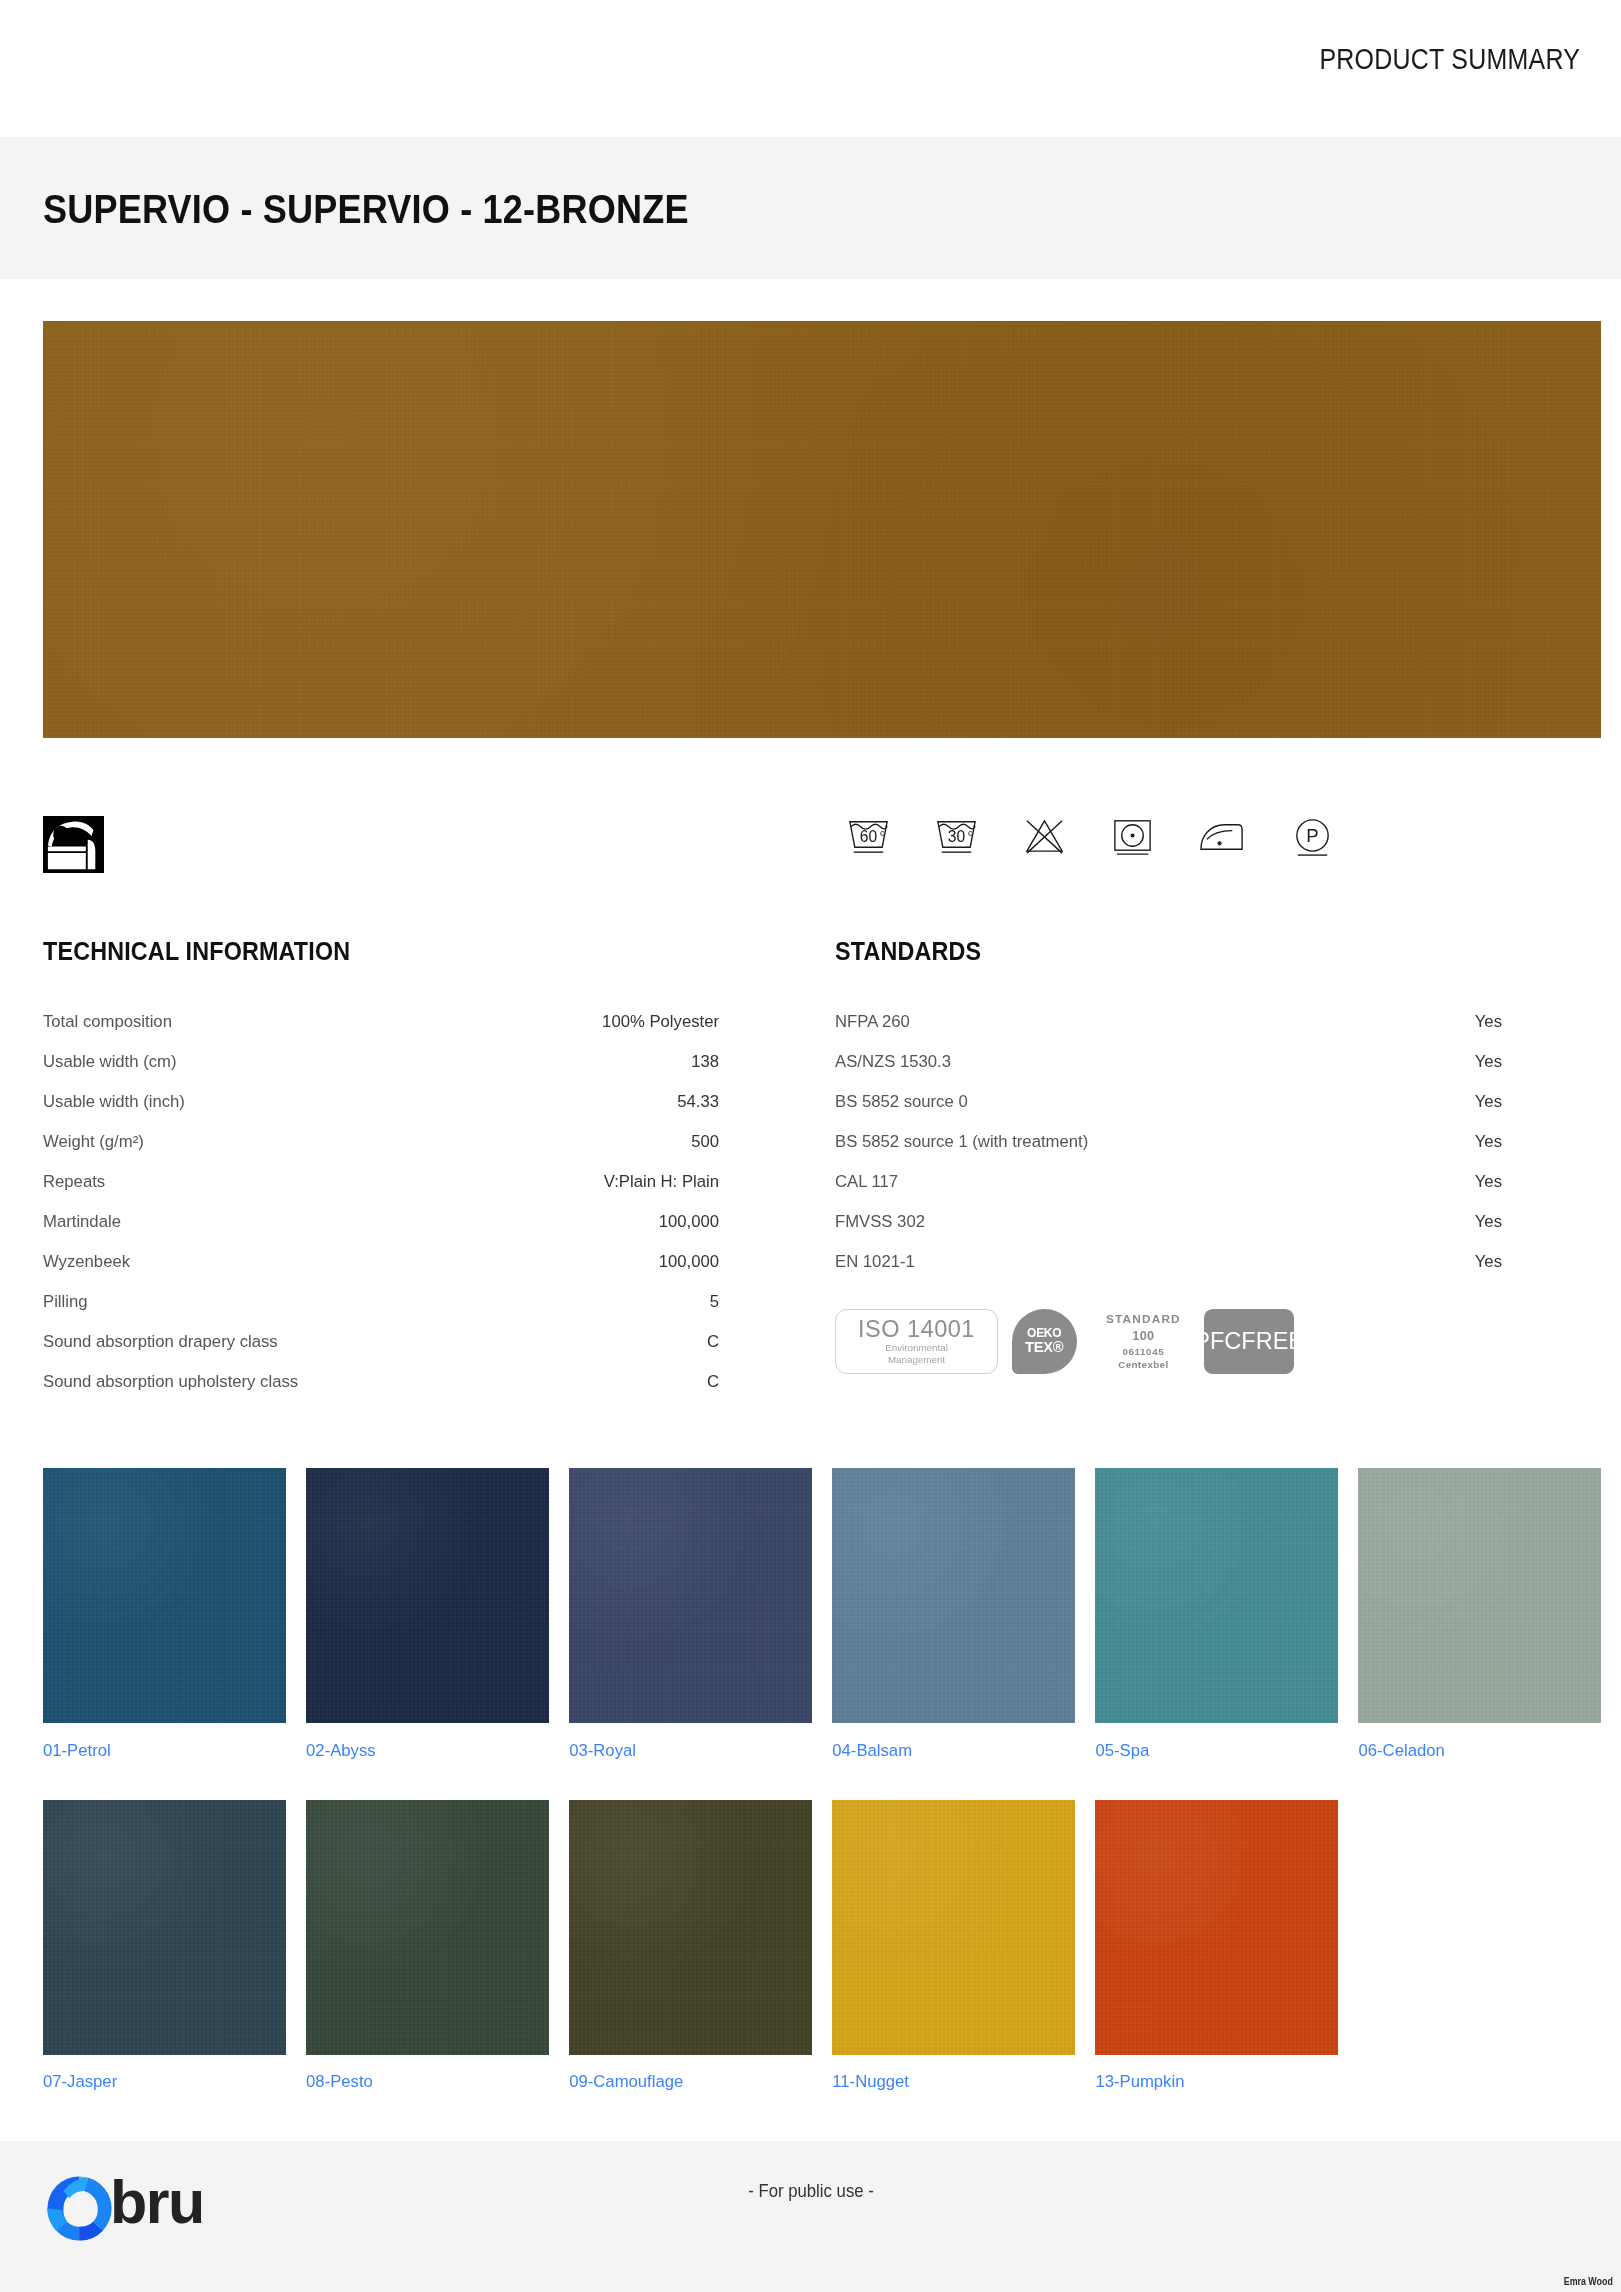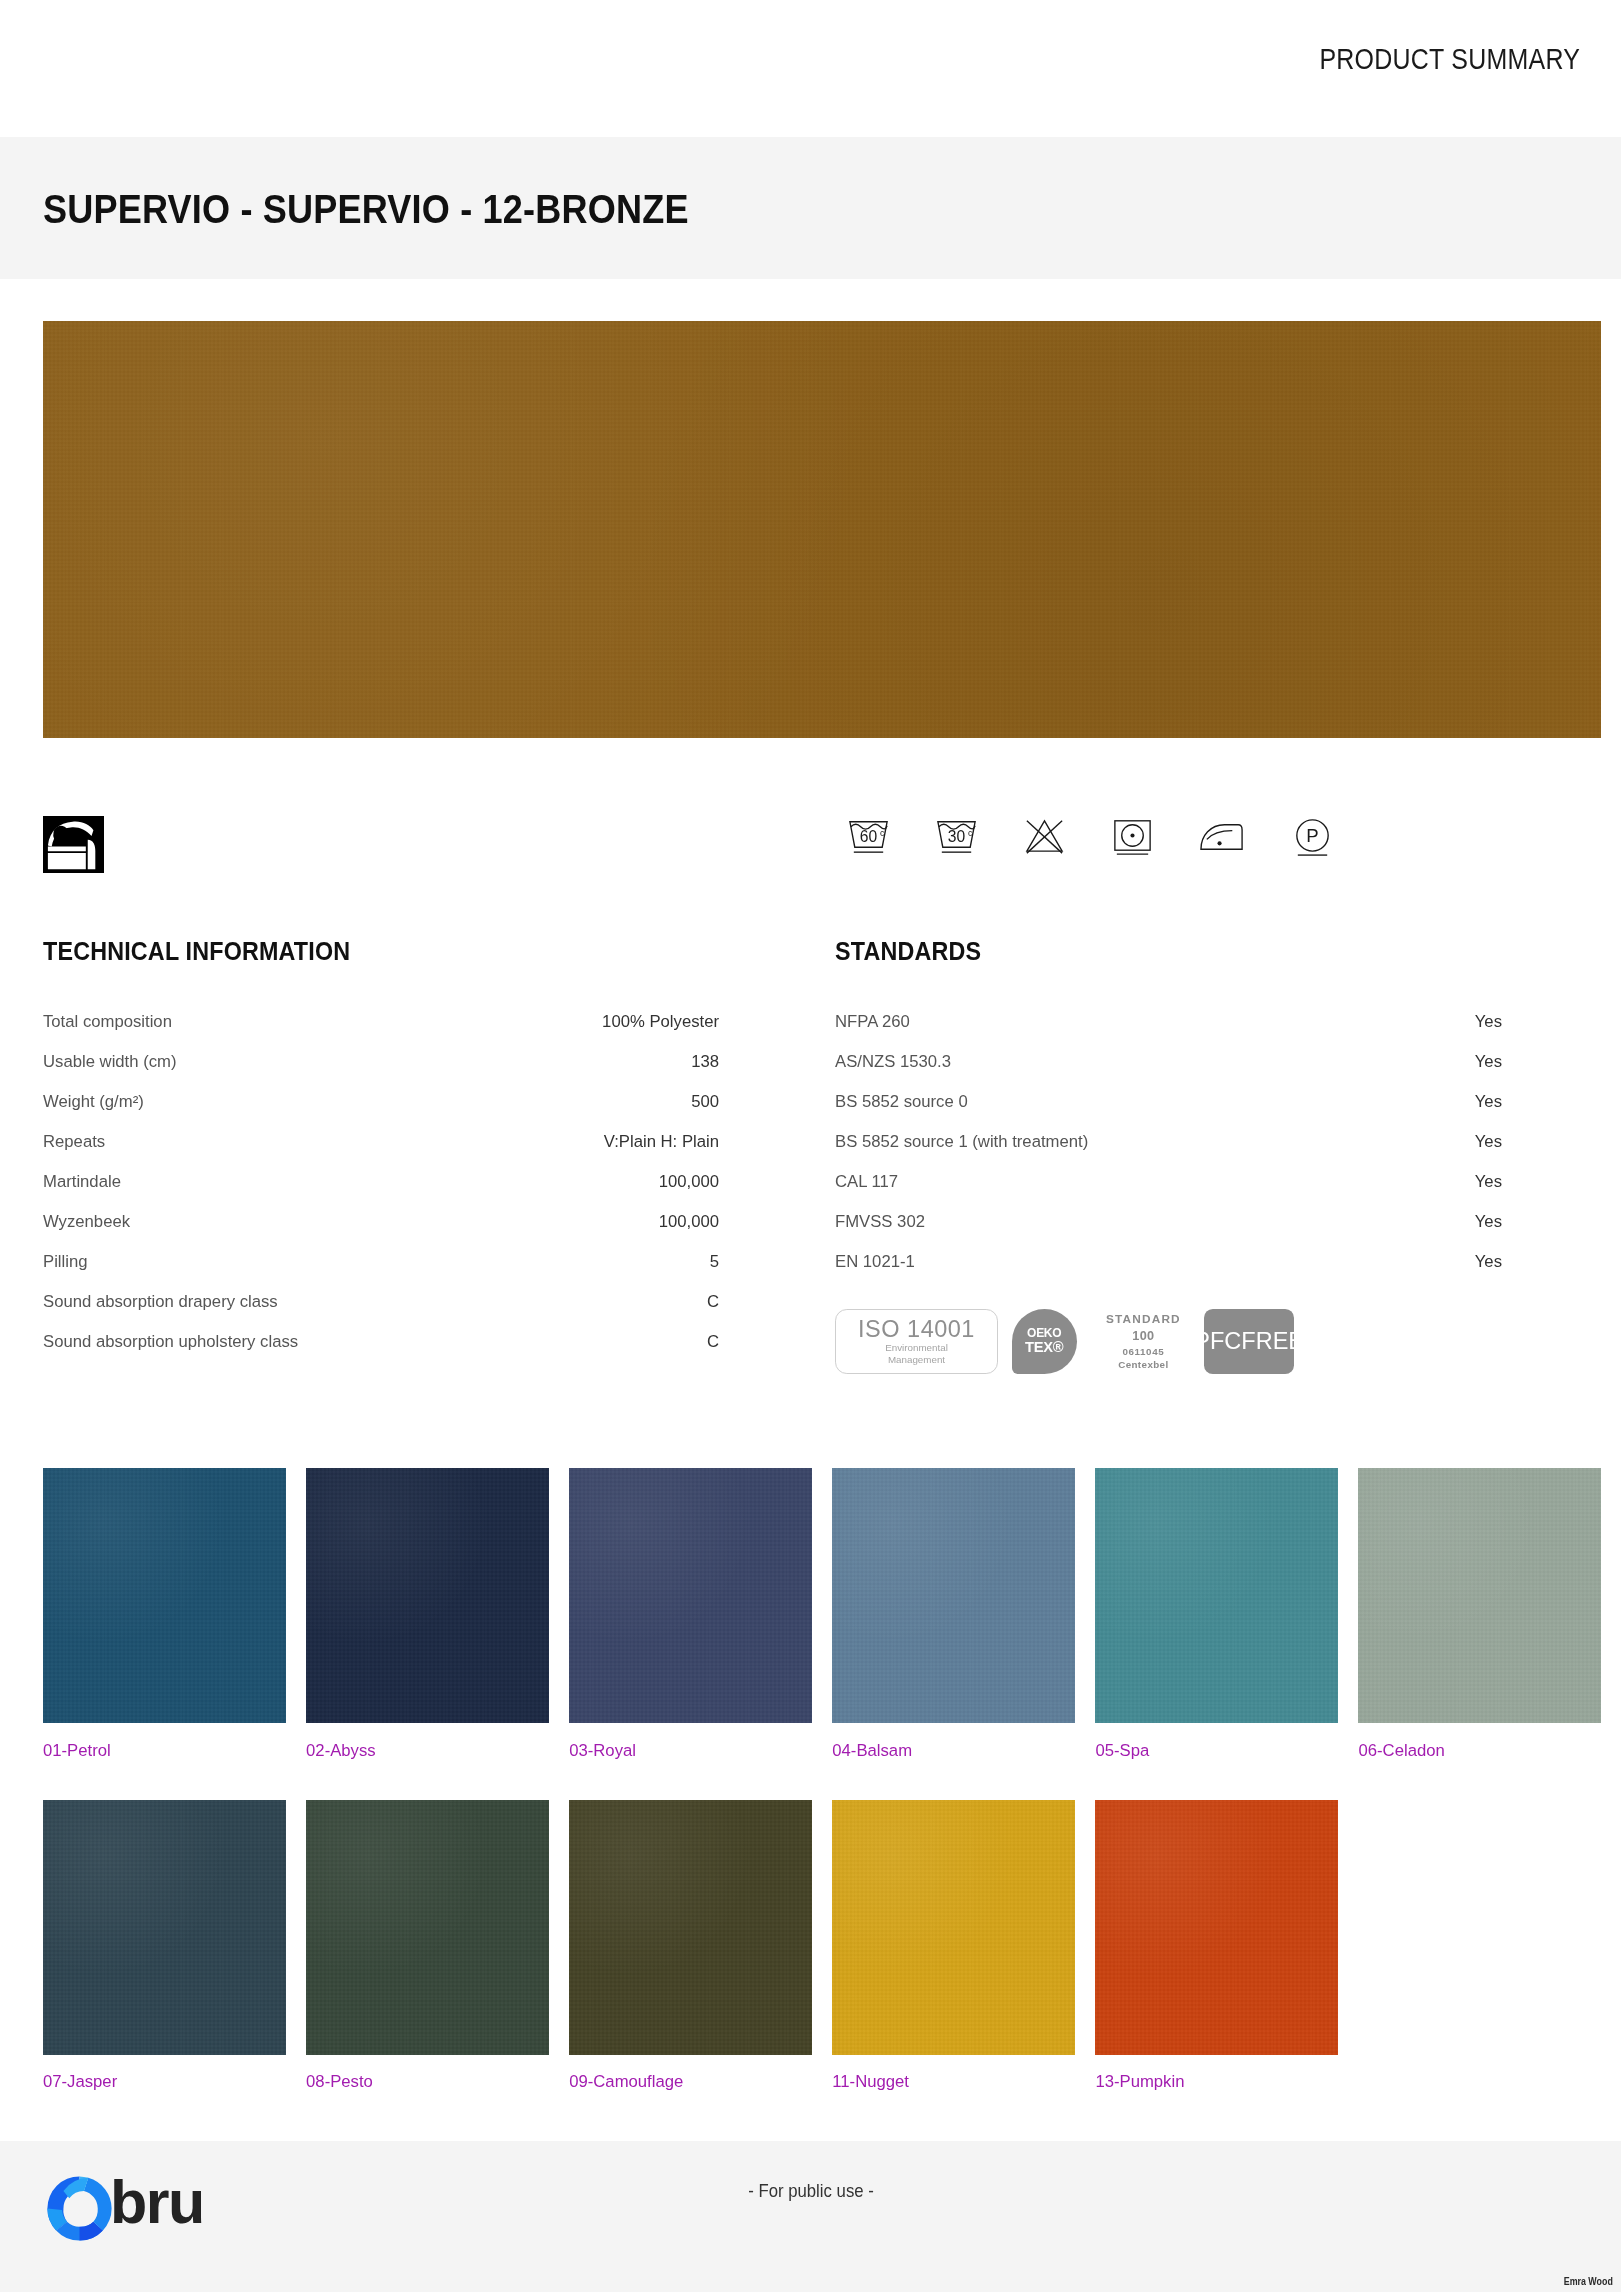--- a/index.html
+++ b/index.html
@@ -212,21 +212,21 @@
     height: 255px;
     background-image:
       radial-gradient(circle at 25% 22%, rgba(255,255,255,.05), transparent 45%),
       repeating-linear-gradient(0deg, rgba(255,255,255,.014) 0 2px, rgba(0,0,0,.014) 2px 3.9px),
       repeating-linear-gradient(90deg, rgba(255,255,255,.014) 0 2px, rgba(0,0,0,.014) 2px 3.9px);
   }
   .swatch-label {
     margin-top: 17.6px;
     margin-bottom: 39px;
     font-size: 16.7px;
-    color: #a21caf;
+    color: #3b82f6;
     white-space: nowrap;
   }
 
   
   .footer {
     position: absolute;
     left: 0; top: 2141px;
     width: 1621px; height: 152px;
     background: #f4f4f4;
   }
@@ -345,20 +345,24 @@
   <div class="sec-head" id="std-head">STANDARDS</div>
 
   <div class="spec-table" id="tech-table">
       <div class="spec-row">
         <div class="spec-label">Total composition</div>
         <div class="spec-value">100% Polyester</div>
       </div>
       <div class="spec-row">
         <div class="spec-label">Usable width (cm)</div>
         <div class="spec-value">138</div>
+      </div>
+      <div class="spec-row">
+        <div class="spec-label">Usable width (inch)</div>
+        <div class="spec-value">54.33</div>
       </div>
       <div class="spec-row">
         <div class="spec-label">Weight (g/m²)</div>
         <div class="spec-value">500</div>
       </div>
       <div class="spec-row">
         <div class="spec-label">Repeats</div>
         <div class="spec-value">V:Plain H: Plain</div>
       </div>
       <div class="spec-row">

